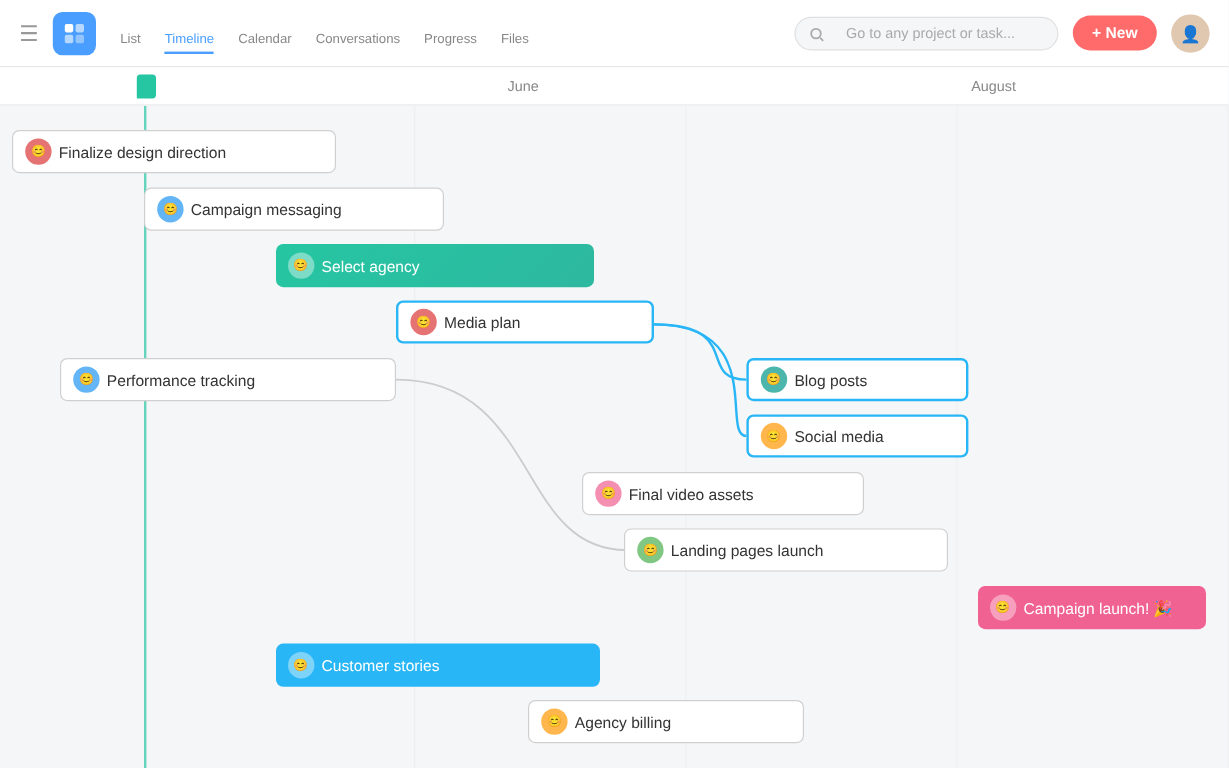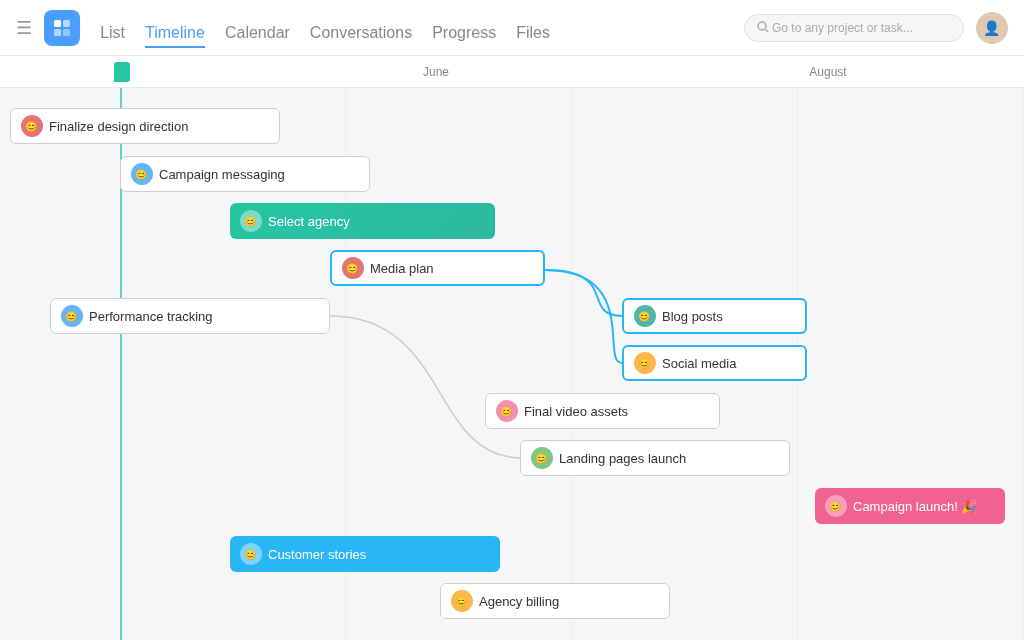--- a/index.html
+++ b/index.html
@@ -11,26 +11,26 @@
       padding: 0 16px; height: 56px; border-bottom: 1px solid #e8e8e8;
       gap: 12px;
     }
     .hamburger { color: #999; font-size: 18px; cursor: pointer; }
     .app-icon {
       width: 36px; height: 36px; background: #4a9eff; border-radius: 8px;
       display: flex; align-items: center; justify-content: center; color: white; font-size: 18px;
     }
     .project-title { font-size: 16px; font-weight: 600; color: #1a1a2e; }
     .nav-tabs { display: flex; gap: 20px; margin-left: 8px; }
-    .nav-tab { font-size: 16px; color: #888; cursor: pointer; padding: 4px 0; text-decoration: none; margin-top: 12px; }
+    .nav-tab { font-size: 11px; color: #888; cursor: pointer; padding: 4px 0; text-decoration: none; margin-top: 12px; }
     .nav-tab.active { color: #4a9eff; border-bottom: 2px solid #4a9eff; }
     .header-right { margin-left: auto; display: flex; align-items: center; gap: 12px; }
     .search-bar {
-      display: flex; align-items: flex-start; background: #f5f6f8; border: 1px solid #e0e0e0;
-      border-radius: 20px; padding: 6px 12px; gap: 3px; width: 220px;
+      display: flex; align-items: flex-end; background: #f5f6f8; border: 1px solid #e0e0e0;
+      border-radius: 20px; padding: 6px 12px; gap: 18px; width: 220px;
     }
     .search-bar span { font-size: 12px; color: #aaa; }
     .new-btn {
       background: #ff6b6b; color: white; border: none; border-radius: 20px;
       padding: 7px 16px; font-size: 13px; font-weight: 600; cursor: pointer;
       display: flex; align-items: center; gap: 4px;
     }
     .avatar-circle {
       width: 32px; height: 32px; border-radius: 50%; background: #e0c8b0;
       display: flex; align-items: center; justify-content: center; font-size: 14px; overflow: hidden;
@@ -136,20 +136,23 @@
     <a class="nav-tab">Files</a>
   </nav>
   <div class="header-right">
     <div class="search-bar">
       <svg width="12" height="12" viewBox="0 0 12 12" fill="#aaa">
         <circle cx="5" cy="5" r="4" stroke="#aaa" stroke-width="1.5" fill="none"></circle>
         <line x1="8.5" y1="8.5" x2="11" y2="11" stroke="#aaa" stroke-width="1.5"></line>
       </svg>
       <span>Go to any project or task...</span>
     </div>
+    <button class="new-btn">
+      <span>+ New</span>
+    </button>
     <div class="avatar-circle">👤</div>
   </div>
 </div>
 
 <div class="timeline-container">
 
   <div class="months-header">
     <div class="today-flag" style="position:absolute;left:114px;top:6px;width:16px;height:20px;background:#26c6a2;border-radius:3px 3px 3px 0;"></div>
     <div style="width:120px;flex-shrink:0;"></div>
     <div class="month-label">June</div>

